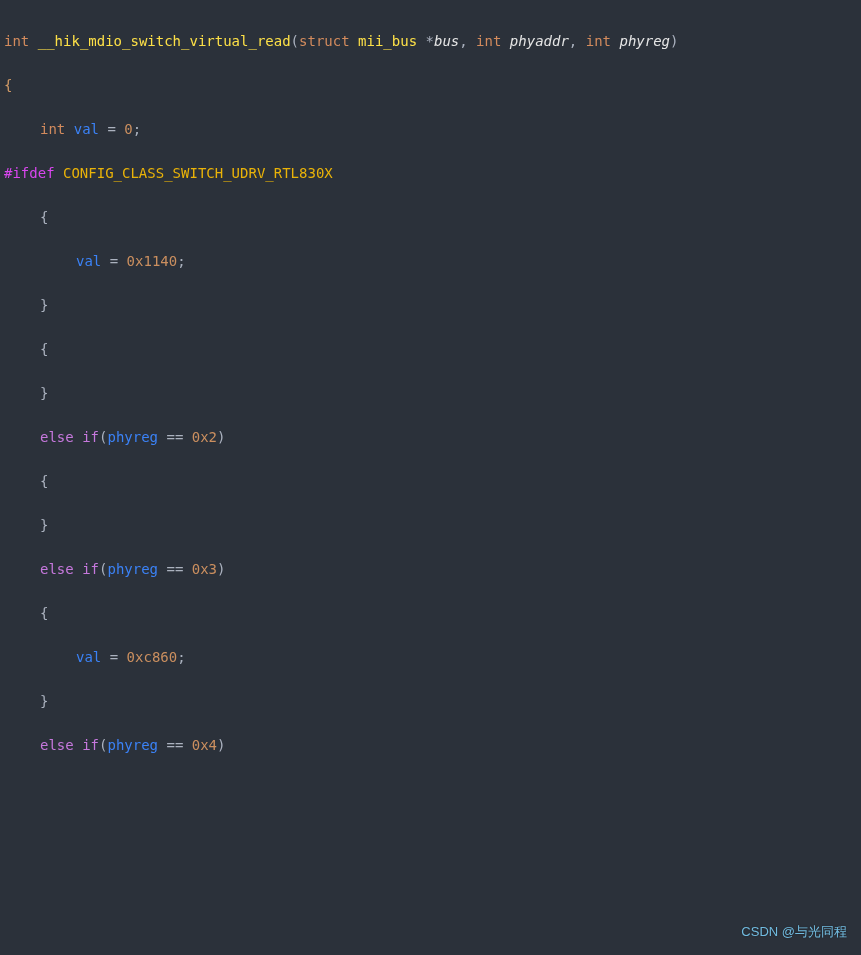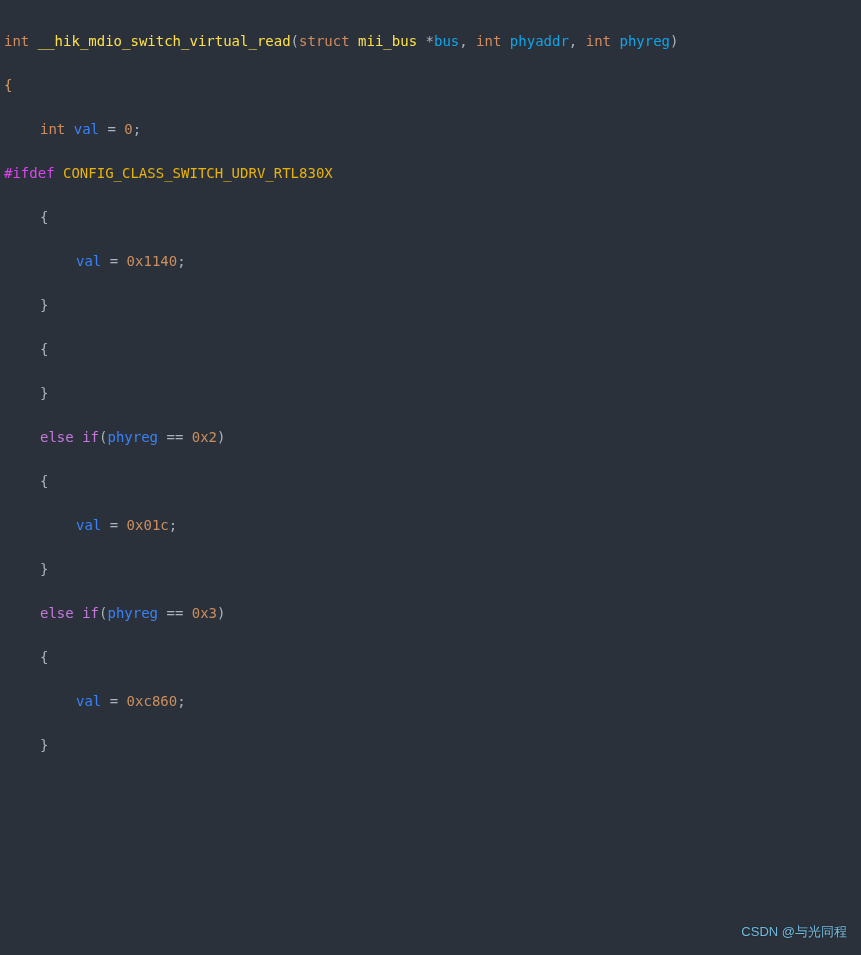--- a/index.html
+++ b/index.html
@@ -15,21 +15,21 @@
     position: relative;
   }
   .code-container {
     padding: 8px 0 0 4px;
     white-space: pre;
   }
   .line { display: block; }
   .kw-type   { color: #d38b5d; }   
   .fn-name   { color: #fde047; }   
   .punc      { color: #abb2bf; }   
-  .param     { color: #0ea5e9; } 
+  .param     { color: #e5e5e5; font-style: italic; } 
   .star      { color: #abb2bf; }
   .op        { color: #abb2bf; }
   .var       { color: #3b82f6; }   
   .num       { color: #cb8f5f; }   
   .pre       { color: #d946ef; }   
   .macro     { color: #eab308; }   
   .kw-ctrl   { color: #c678dd; }   
   .brace     { color: #d19a66; }   
   .brace2    { color: #abb2bf; }
   .indent1 { padding-left: 36px; display:inline-block;}
@@ -53,26 +53,26 @@
 <span class="line"><span class="brace">{</span></span>
 <span class="line"><span class="indent1"></span><span class="kw-type">int</span> <span class="var">val</span><span class="op"> = </span><span class="num">0</span><span class="punc">;</span></span>
 <span class="line"><span class="pre">#ifdef</span> <span class="macro">CONFIG_CLASS_SWITCH_UDRV_RTL830X</span></span>
 <span class="line"><span class="indent1"></span><span class="brace2">{</span></span>
 <span class="line"><span class="indent2"></span><span class="var">val</span><span class="op"> = </span><span class="num">0x1140</span><span class="punc">;</span></span>
 <span class="line"><span class="indent1"></span><span class="brace2">}</span></span>
 <span class="line"><span class="indent1"></span><span class="brace2">{</span></span>
 <span class="line"><span class="indent1"></span><span class="brace2">}</span></span>
 <span class="line"><span class="indent1"></span><span class="kw-ctrl">else</span> <span class="kw-ctrl">if</span><span class="punc">(</span><span class="var">phyreg</span><span class="op"> == </span><span class="num">0x2</span><span class="punc">)</span></span>
 <span class="line"><span class="indent1"></span><span class="brace2">{</span></span>
-<span class="line"><span class="indent2"></span><span class="var">val</span><span class="op"> = </span><span class="num">0x01c</span><span class="punc">;</span></span>
 <span class="line"><span class="indent1"></span><span class="brace2">}</span></span>
 <span class="line"><span class="indent1"></span><span class="kw-ctrl">else</span> <span class="kw-ctrl">if</span><span class="punc">(</span><span class="var">phyreg</span><span class="op"> == </span><span class="num">0x3</span><span class="punc">)</span></span>
 <span class="line"><span class="indent1"></span><span class="brace2">{</span></span>
 <span class="line"><span class="indent2"></span><span class="var">val</span><span class="op"> = </span><span class="num">0xc860</span><span class="punc">;</span></span>
 <span class="line"><span class="indent1"></span><span class="brace2">}</span></span>
+<span class="line"><span class="indent1"></span><span class="kw-ctrl">else</span> <span class="kw-ctrl">if</span><span class="punc">(</span><span class="var">phyreg</span><span class="op"> == </span><span class="num">0x4</span><span class="punc">)</span></span>
 <span class="line"><span class="indent1"></span></span>
 
 
 
 
 
 
 
 
 

